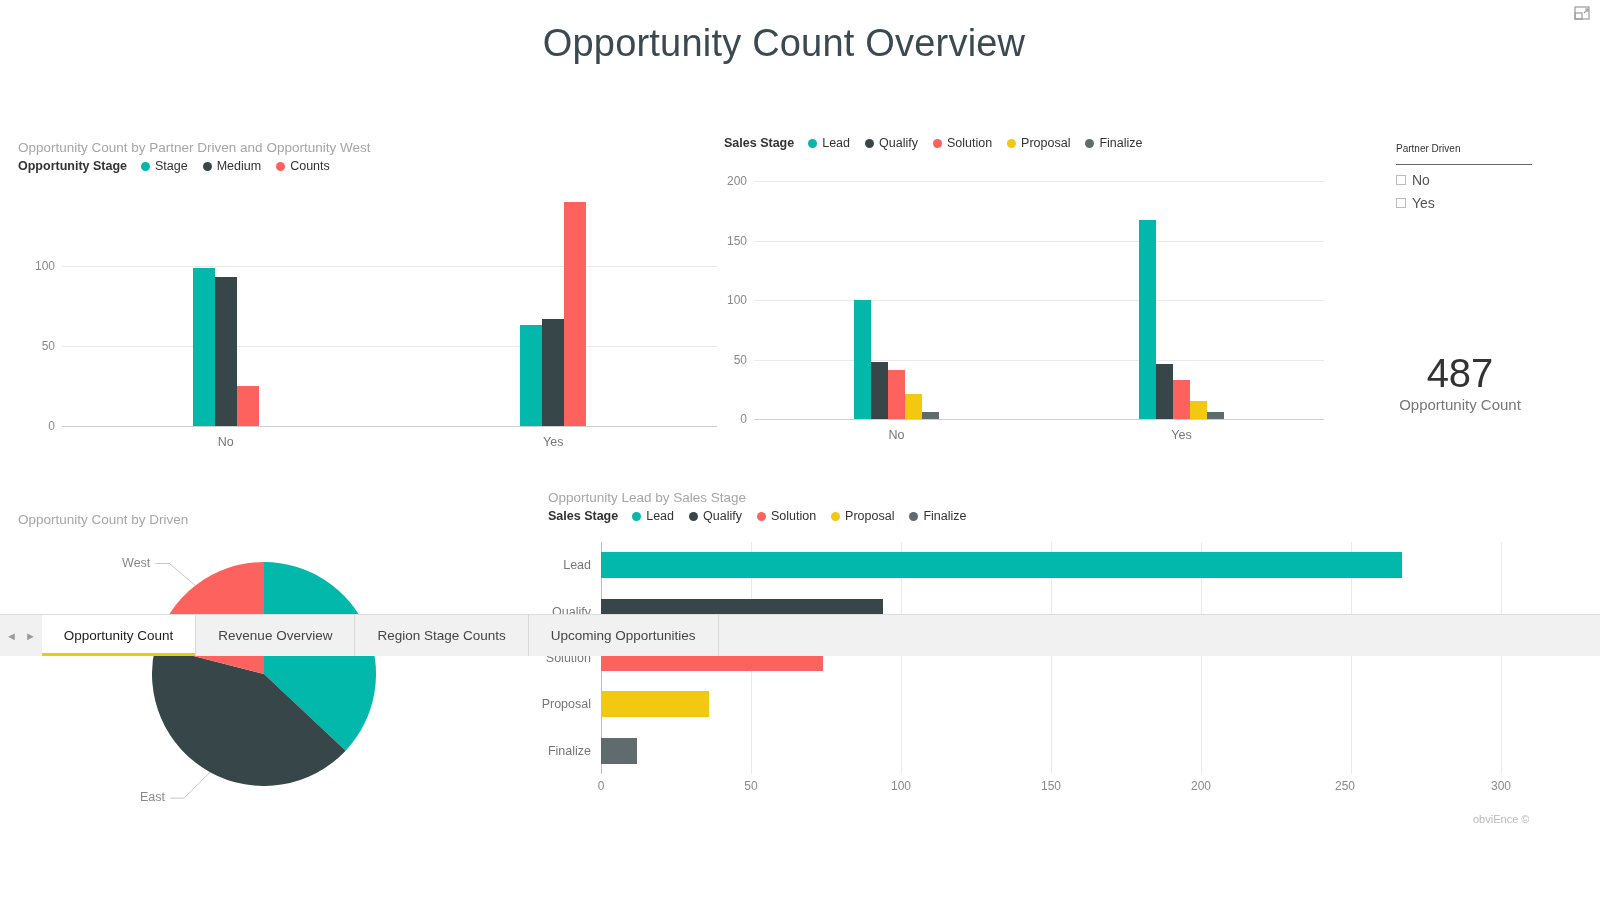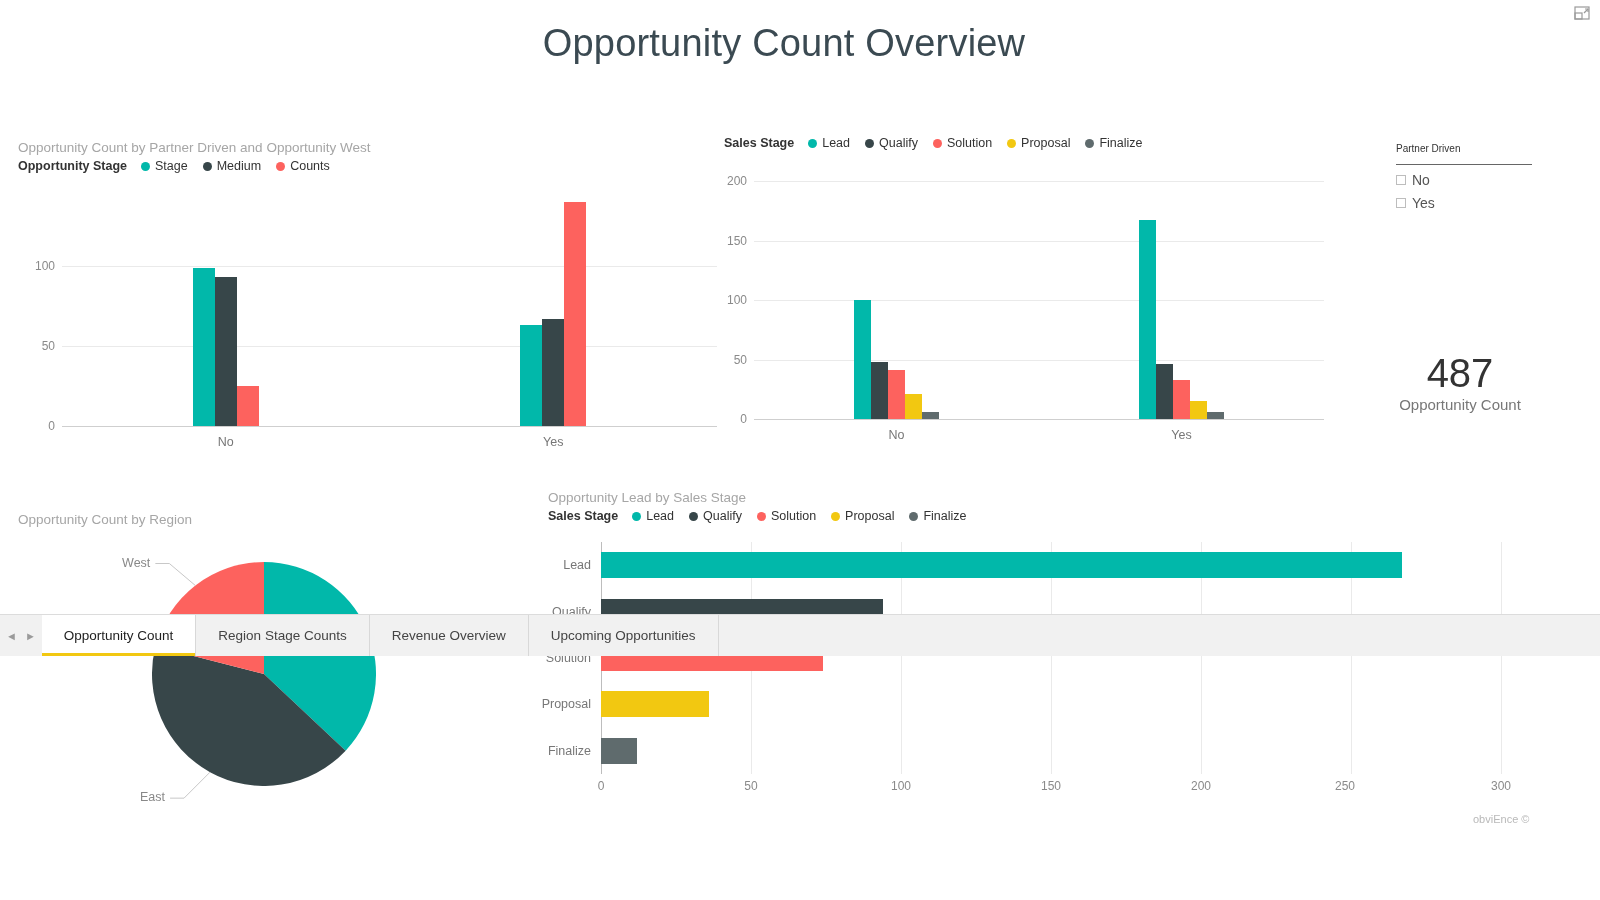--- a/index.html
+++ b/index.html
@@ -239,21 +239,21 @@
       <span class="slicer-label">Yes</span>
     </div>
   </div>
 
   <div class="visual" id="card" style="left:1360px; top:352px; width:200px; height:60px;">
     <div class="card-value">487</div>
     <div class="card-label">Opportunity Count</div>
   </div>
 
   <div class="visual" id="vis3" style="left:18px; top:512px; width:520px; height:310px;">
-    <div class="vis-title">Opportunity Count by Region</div>
+    <div class="vis-title">Opportunity Count by Driven</div>
     <div class="pie-wrap" id="pie" style="left:134px; top:50px; width:224px; height:224px;"><svg width="224" height="224">
           <path d="M 112 112 L 112 0 A 112 112 0 0 1 193.64448627119808 188.66927586401314 Z" fill="#01B8AA"></path>
           <path d="M 112 112 L 193.64448627119808 188.66927586401314 A 112 112 0 0 1 3.5186859535933053 84.14673263753629 Z" fill="#374649"></path>
           <path d="M 112 112 L 3.5186859535933053 84.14673263753629 A 112 112 0 0 1 111.99999999999999 0 Z" fill="#FD625E"></path>
         </svg></div>
     <div id="pie-labels">
         <div class="pie-label" style="top: 109.519px; left: 393.789px;">Central</div>
         <div class="pie-label" style="top: 278.146px; left: 0px; width: 147.044px; text-align: right;">East</div>
         <div class="pie-label" style="top: 43.5026px; left: 0px; width: 132.354px; text-align: right;">West</div>
         <svg width="520" height="300" style="position: absolute; left: 0px; top: 0px; pointer-events: none;">
@@ -329,19 +329,19 @@
 
   <div class="watermark" style="left:1473px; top:813px;">obviEnce ©</div>
 
   <div class="tabbar">
     <div class="navarrows">
       <span class="navarrow">◄</span>
       <span class="navarrow">►</span>
     </div>
     <div id="tabs-container" style="display:flex;">
         <div class="tab active">Opportunity Count</div>
+        <div class="tab">Revenue Overview</div>
         <div class="tab">Region Stage Counts</div>
-        <div class="tab">Revenue Overview</div>
         <div class="tab">Upcoming Opportunities</div>
       </div>
   </div>
 
 </div>
 
 </body></html>

